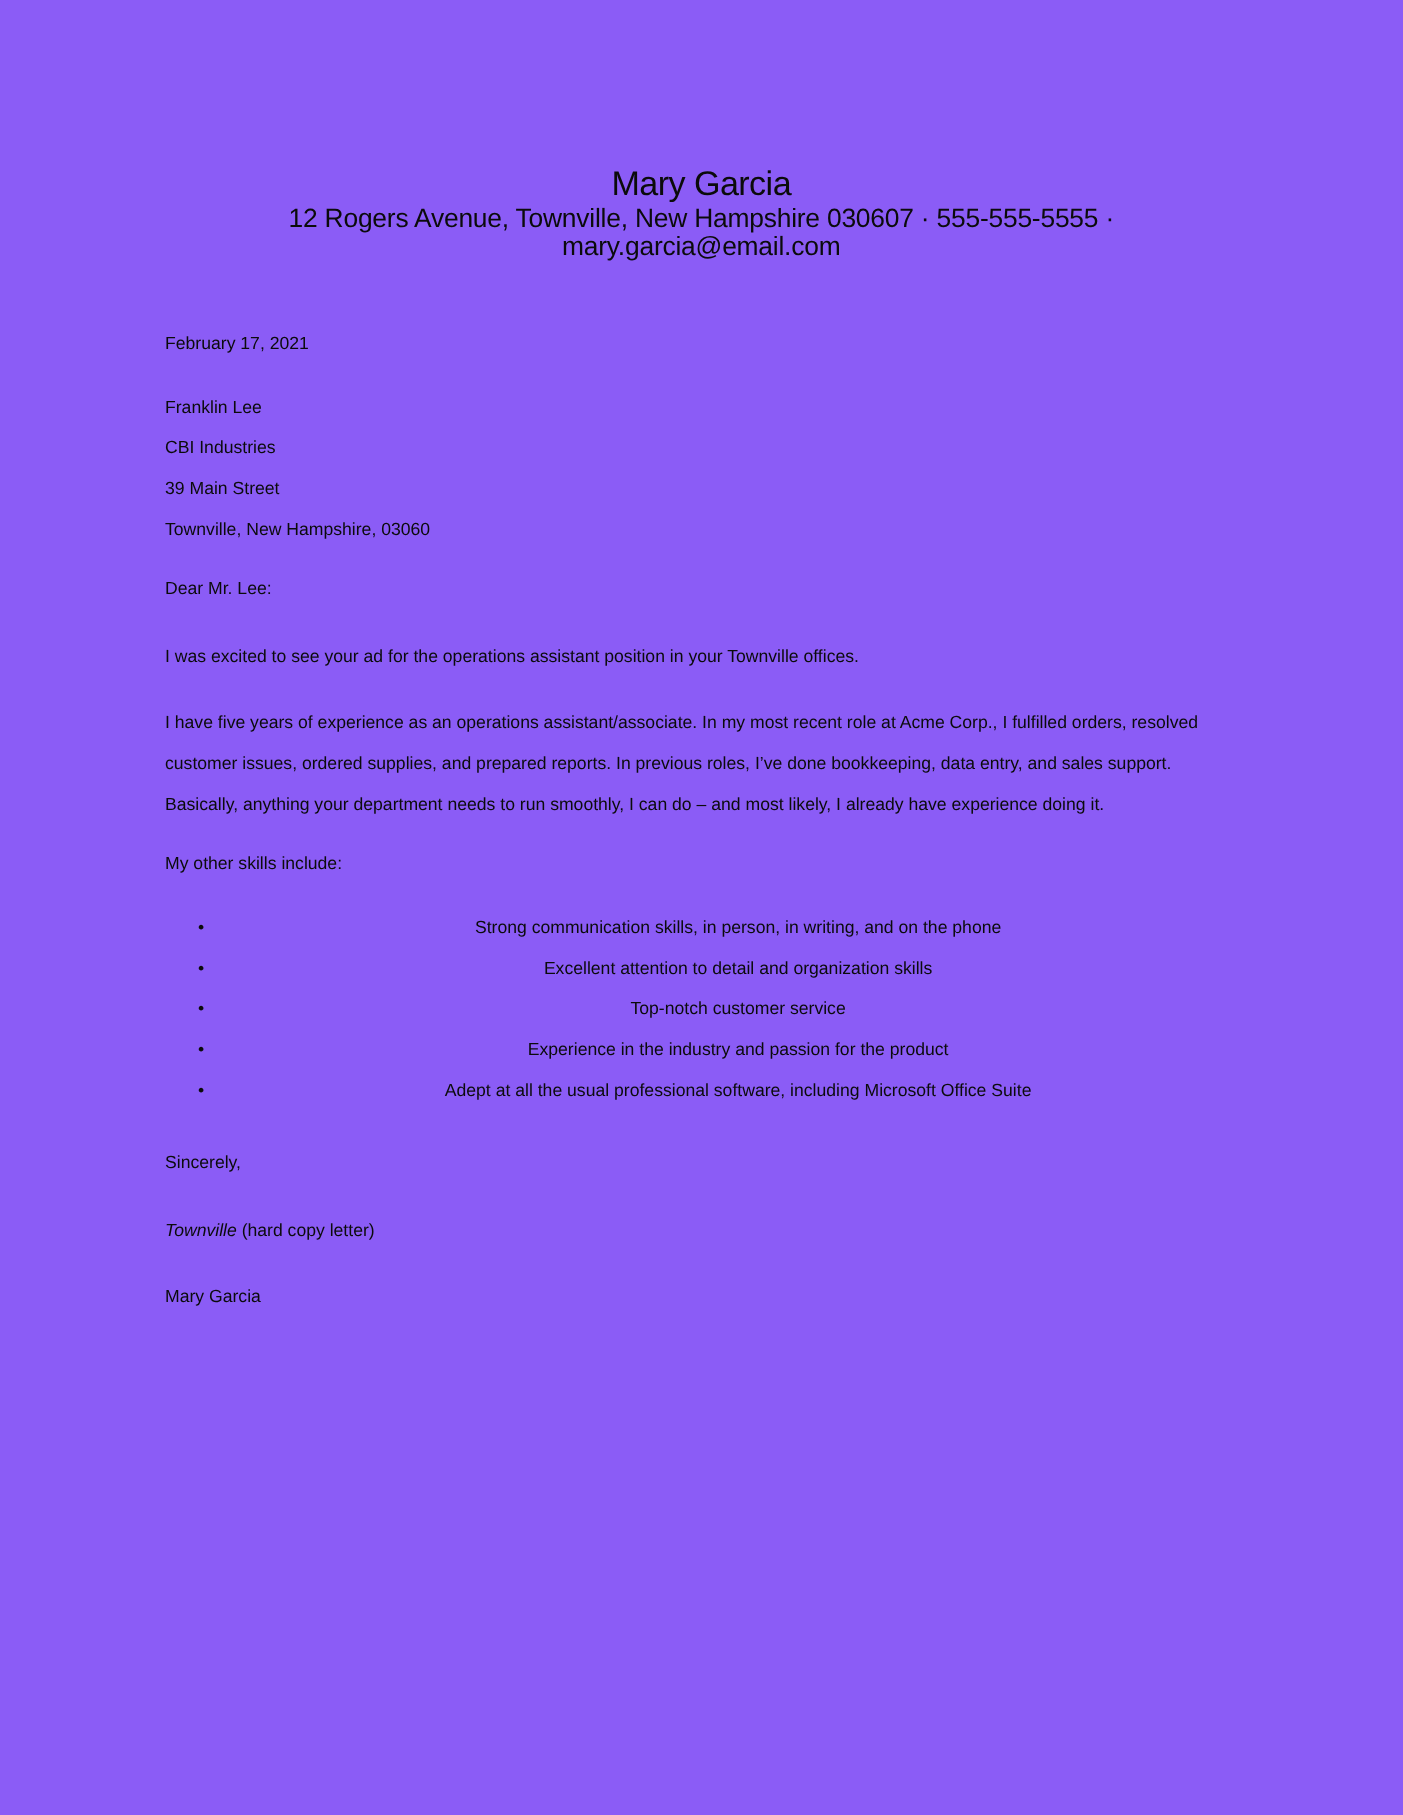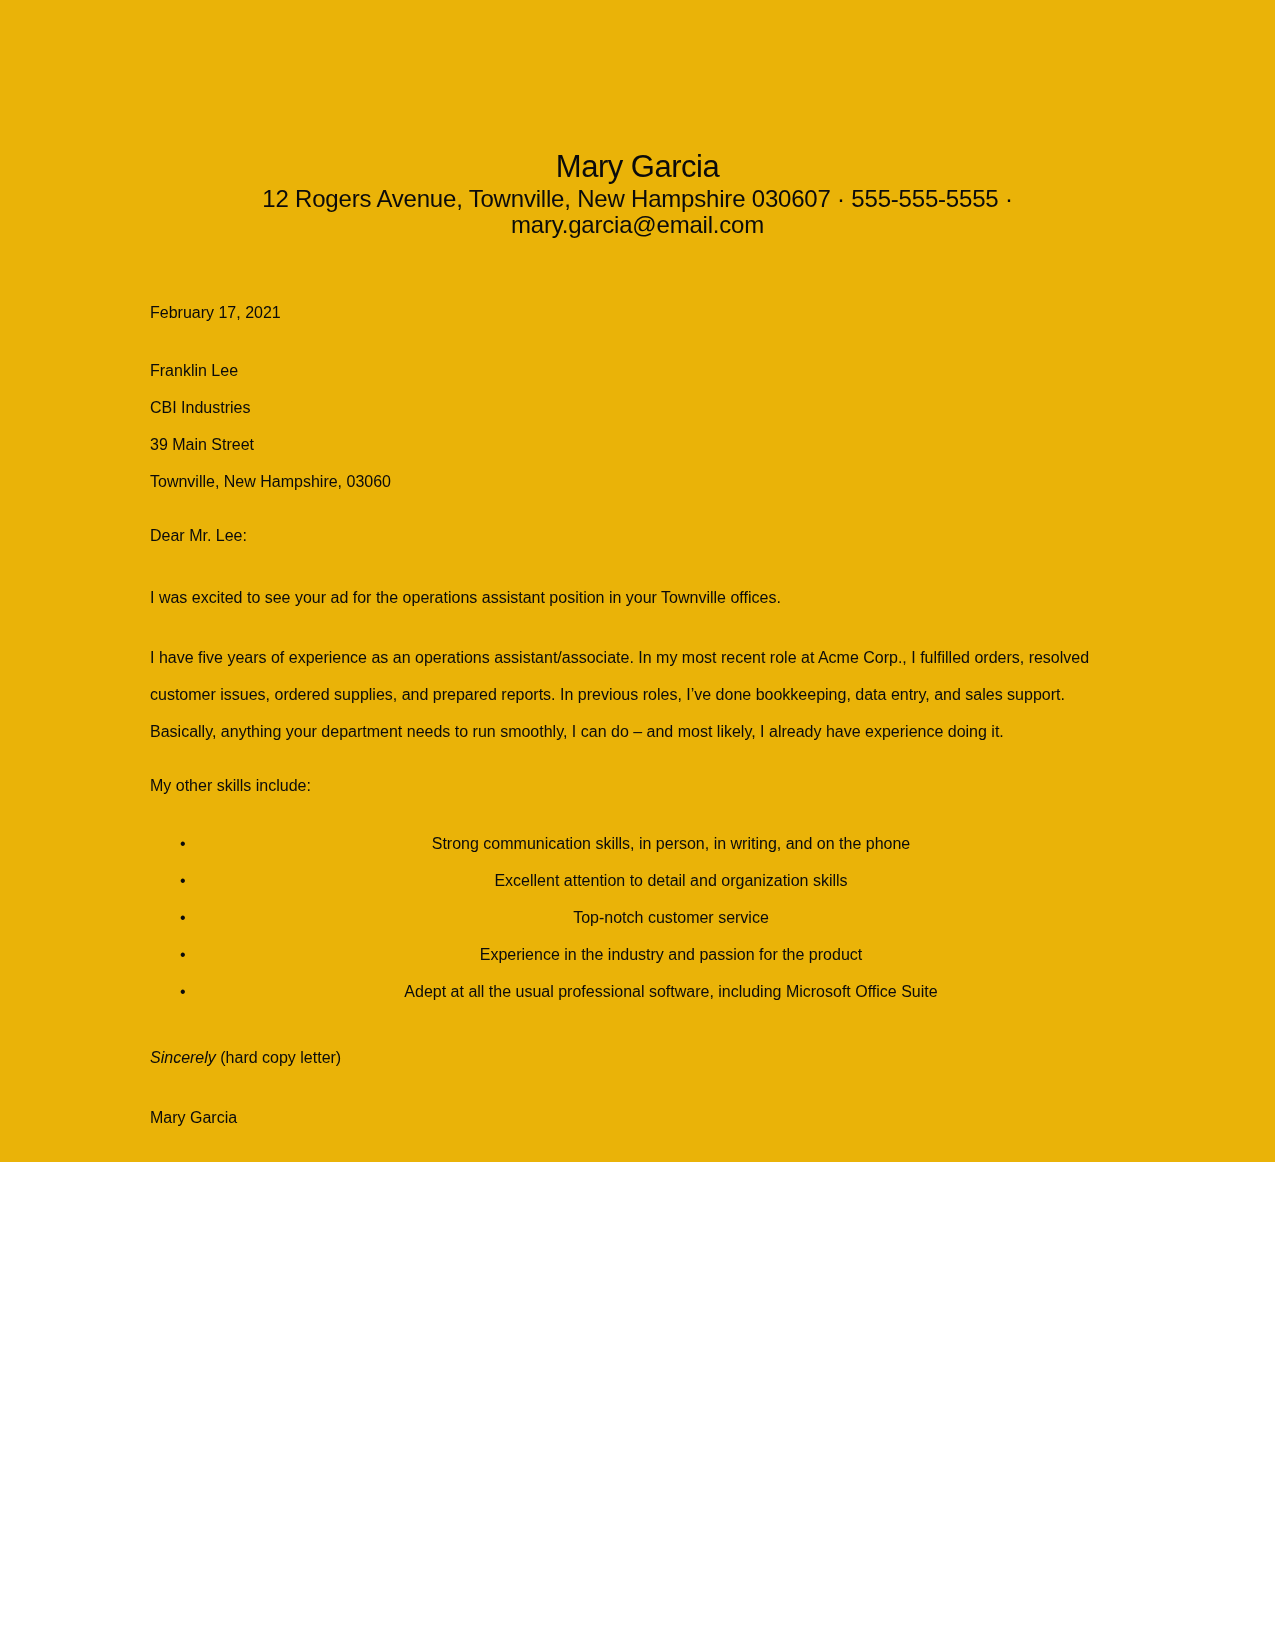--- a/index.html
+++ b/index.html
@@ -3,22 +3,22 @@
 <meta charset="utf-8">
 <style>
   html, body {
     margin: 0;
     padding: 0;
     background: #ffffff;
   }
   .page {
     position: relative;
     width: 1275px;
-    height: 1162px;
-    background: #eab308;
+    height: 1650px;
+    background: #8b5cf6;
     overflow: hidden;
     color: #0b0b0b;
     font-family: "Liberation Sans", sans-serif;
     -webkit-font-smoothing: antialiased;
   }
   .doc {
     position: absolute;
     left: 150px;
     top: 148px;
     width: 975px;
@@ -102,20 +102,21 @@
 
       <ul class="skills">
         <li>Strong communication skills, in person, in writing, and on the phone</li>
         <li>Excellent attention to detail and organization skills</li>
         <li>Top-notch customer service</li>
         <li>Experience in the industry and passion for the product</li>
         <li>Adept at all the usual professional software, including Microsoft Office Suite</li>
       </ul>
 
 
+      <p class="mb25">Sincerely,</p>
 
-      <p class="mb23"><em class="sig-italic">Sincerely</em><span> (hard copy letter)</span></p>
+      <p class="mb23"><em class="sig-italic">Townville</em><span> (hard copy letter)</span></p>
 
       <p>Mary Garcia</p>
 
     </div>
   </div>
 </div>
 
 </body></html>

